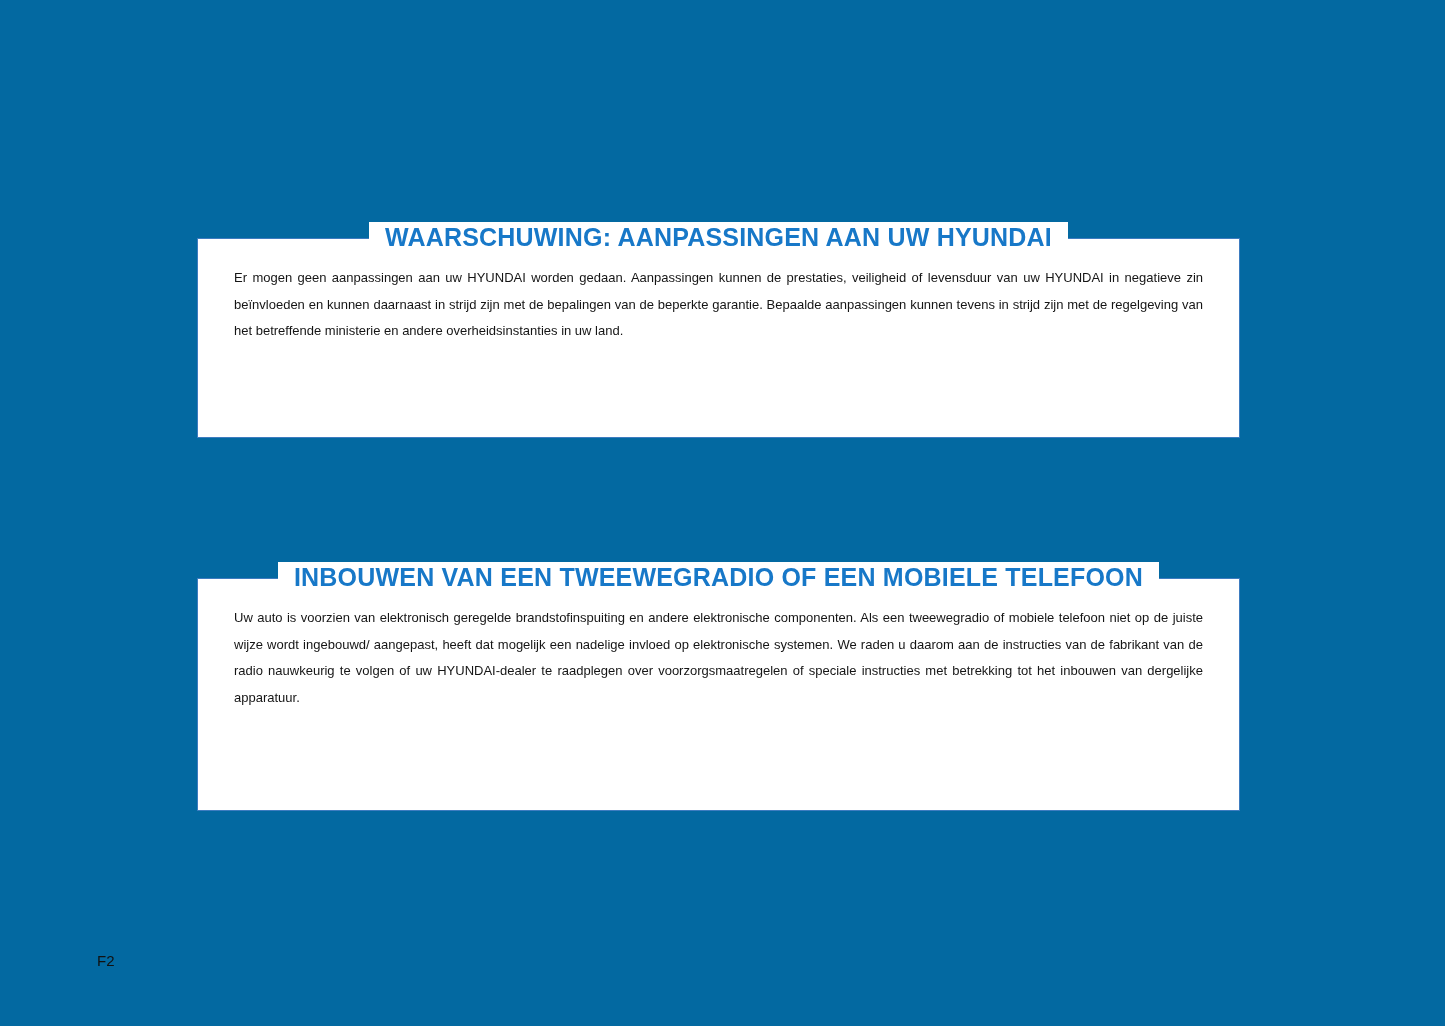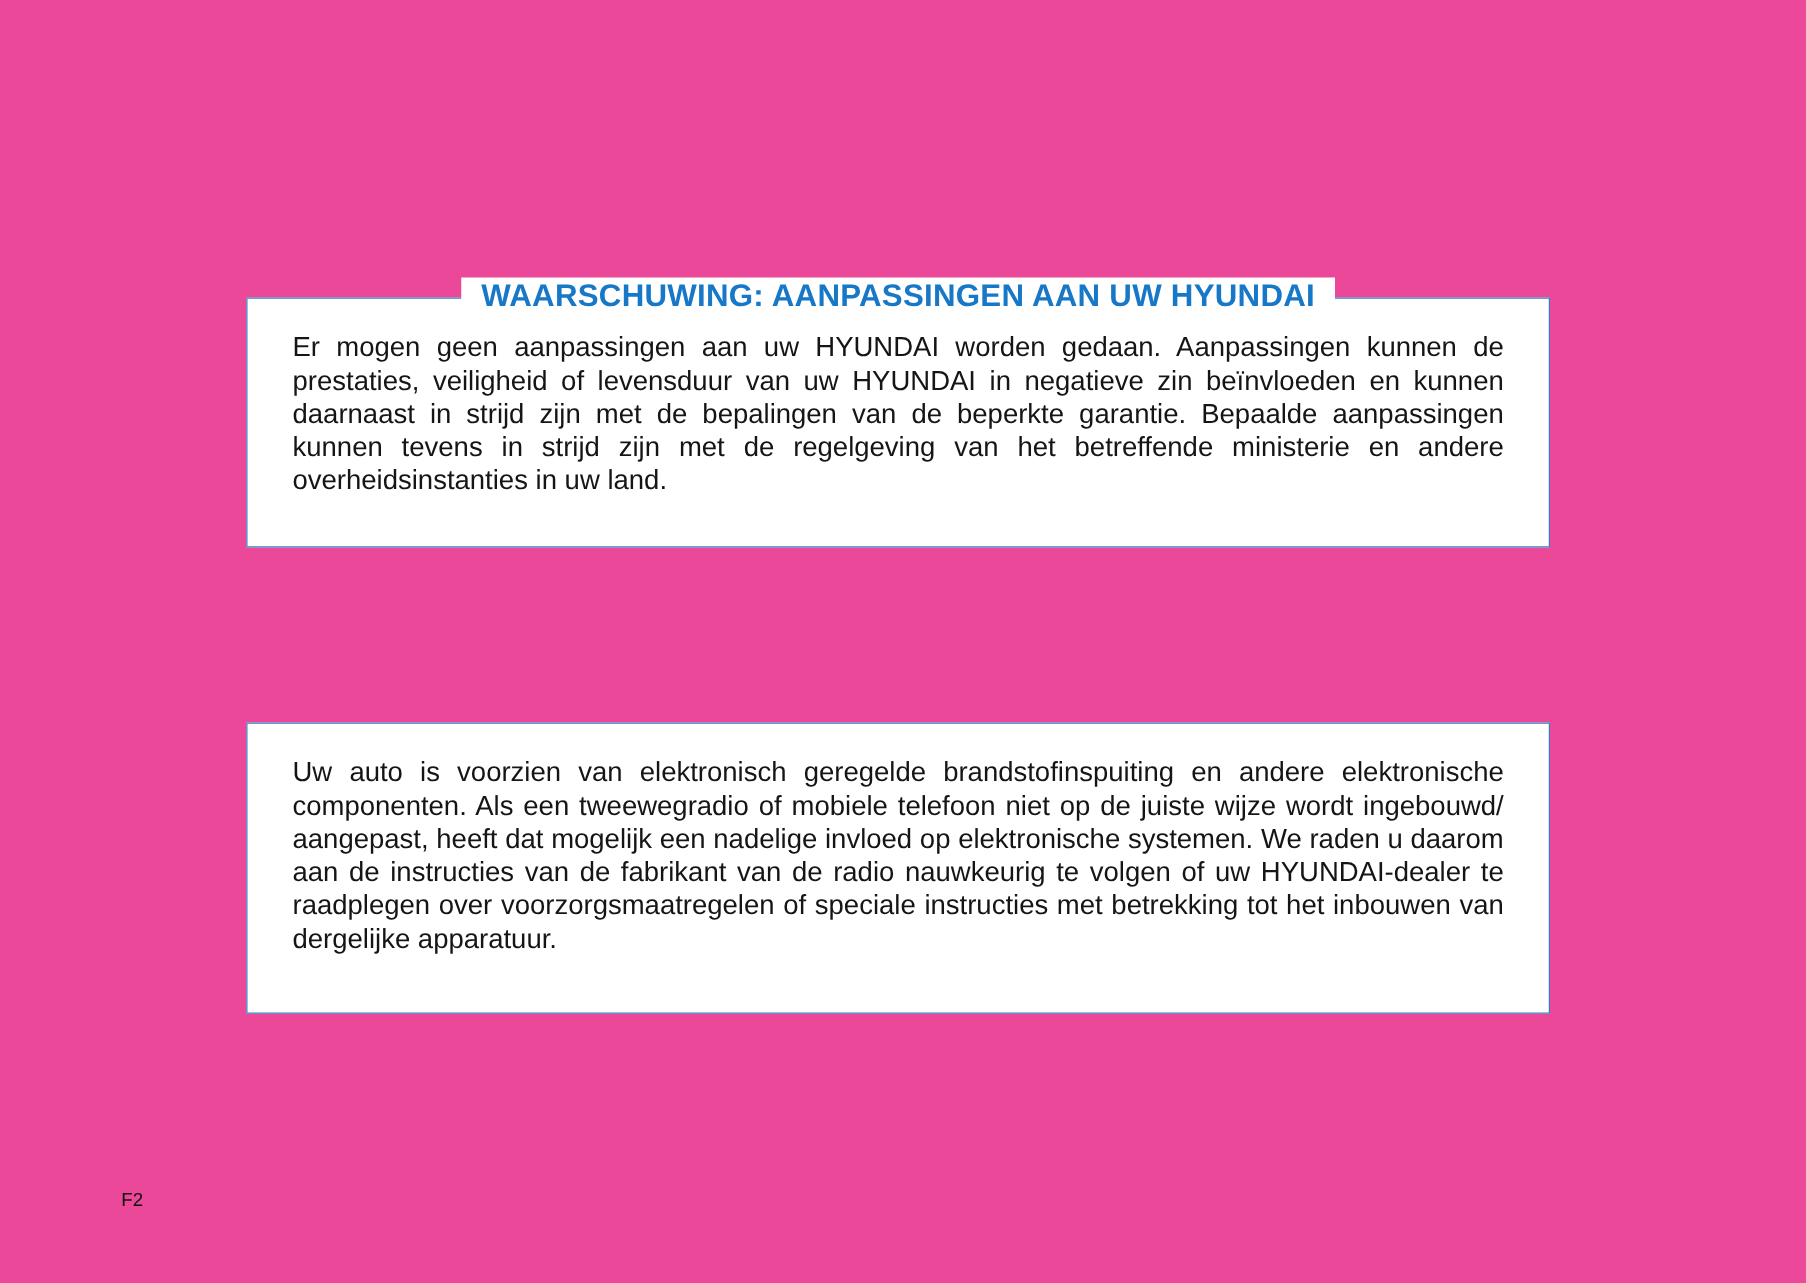--- a/index.html
+++ b/index.html
@@ -4,21 +4,21 @@
 <style>
   html, body {
     margin: 0;
     padding: 0;
     background: #ffffff;
   }
   .page {
     position: relative;
     width: 1445px;
     height: 1026px;
-    background: #ec4899;
+    background: #0369a1;
     font-family: "Liberation Sans", "DejaVu Sans", sans-serif;
     overflow: hidden;
   }
   .notice-box {
     position: absolute;
     left: 197px;
     width: 1043px;
     border: 1px solid #3d7cc0;
     box-sizing: border-box;
     background: #ffffff;
@@ -45,21 +45,21 @@
     color: #1778c8;
   }
   .notice-title .title-text {
     background: #ffffff;
     padding: 0 16px;
     display: inline-block;
   }
   .notice-body {
     margin: 0;
     padding: 26px 36px 0 36px;
-    font-size: 22px;
+    font-size: 13px;
     line-height: 26.5px;
     color: #151515;
     text-align: justify;
   }
   .page-footer {
     position: absolute;
     left: 97px;
     top: 952px;
     font-size: 15px;
     color: #111111;
@@ -71,18 +71,21 @@
 <div class="page">
 
   <section class="notice-box first">
     <h2 class="notice-title">
       <span class="title-text">WAARSCHUWING: AANPASSINGEN AAN UW HYUNDAI</span>
     </h2>
     <p class="notice-body">Er mogen geen aanpassingen aan uw HYUNDAI worden gedaan. Aanpassingen kunnen de prestaties, veiligheid of levensduur van uw HYUNDAI in negatieve zin beïnvloeden en kunnen daarnaast in strijd zijn met de bepalingen van de beperkte garantie. Bepaalde aanpassingen kunnen tevens in strijd zijn met de regelgeving van het betreffende ministerie en andere overheidsinstanties in uw land.</p>
   </section>
 
   <section class="notice-box second">
+    <h2 class="notice-title">
+      <span class="title-text">INBOUWEN VAN EEN TWEEWEGRADIO OF EEN MOBIELE TELEFOON</span>
+    </h2>
     <p class="notice-body">Uw auto is voorzien van elektronisch geregelde brandstofinspuiting en andere elektronische componenten. Als een tweewegradio of mobiele telefoon niet op de juiste wijze wordt ingebouwd/ aangepast, heeft dat mogelijk een nadelige invloed op elektronische systemen. We raden u daarom aan de instructies van de fabrikant van de radio nauwkeurig te volgen of uw HYUNDAI-dealer te raadplegen over voorzorgsmaatregelen of speciale instructies met betrekking tot het inbouwen van dergelijke apparatuur.</p>
   </section>
 
   <div class="page-footer">F2</div>
 
 </div>
 
 </body></html>

